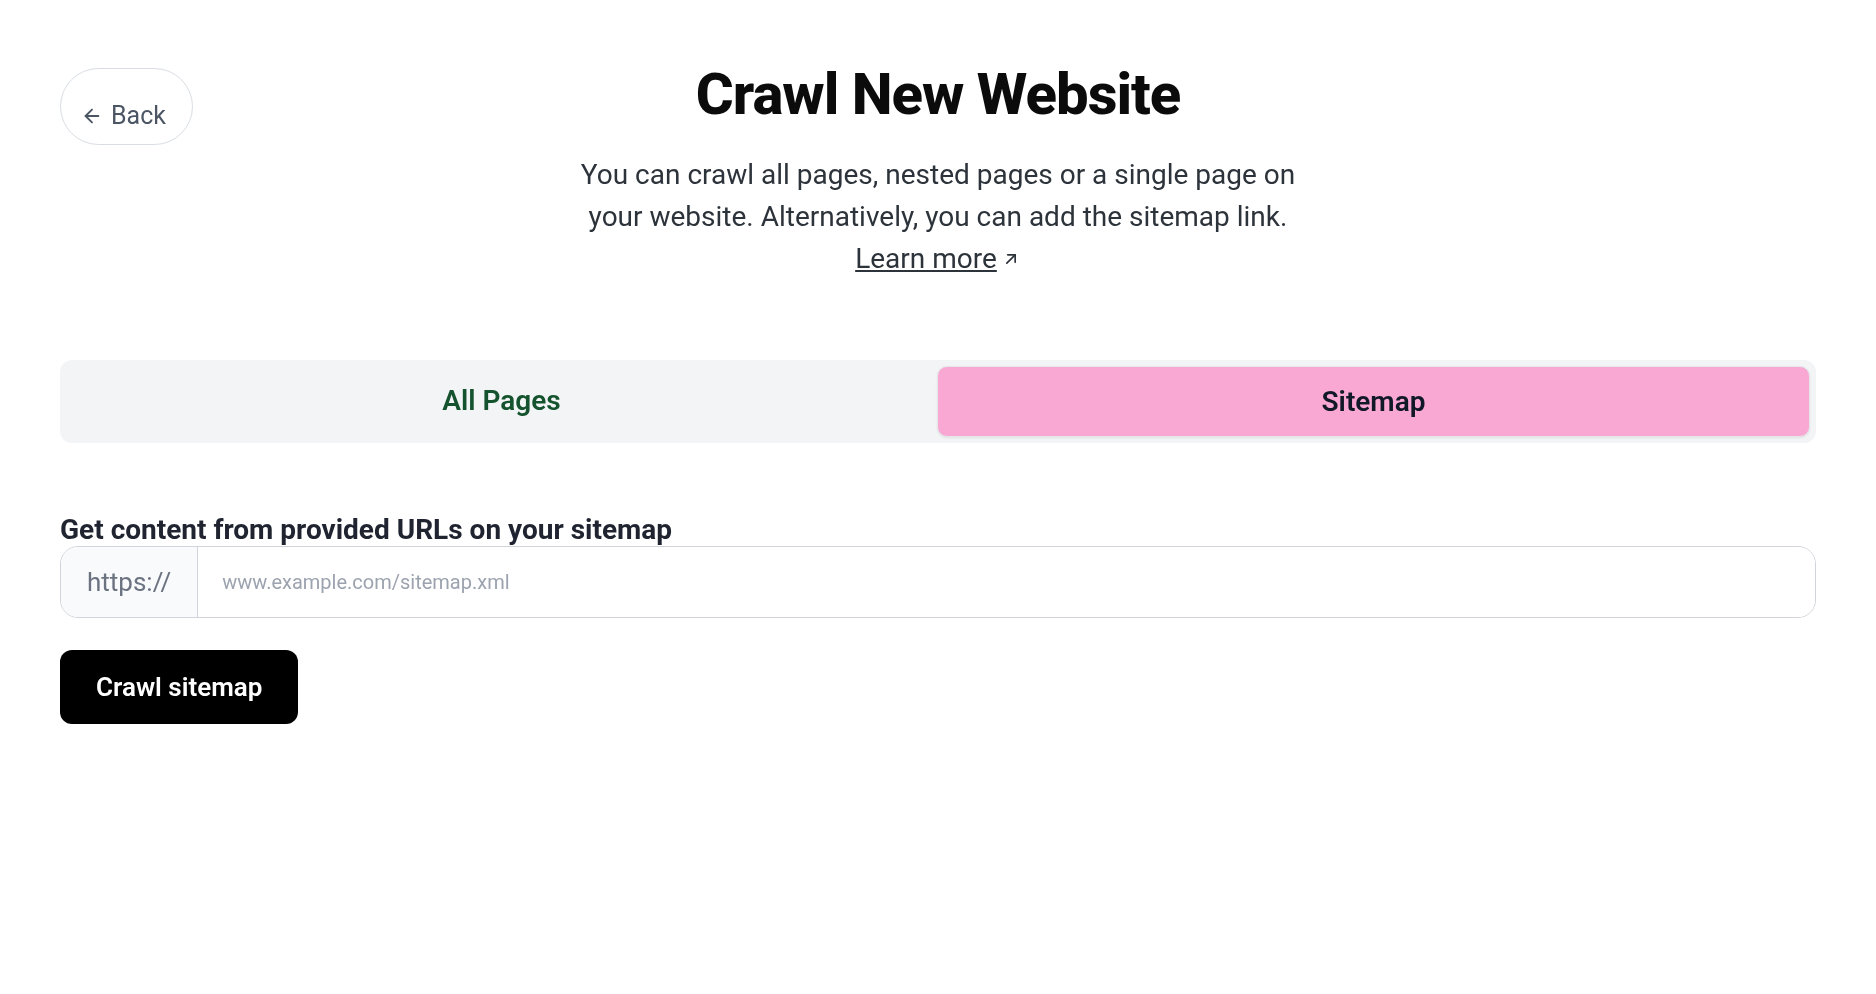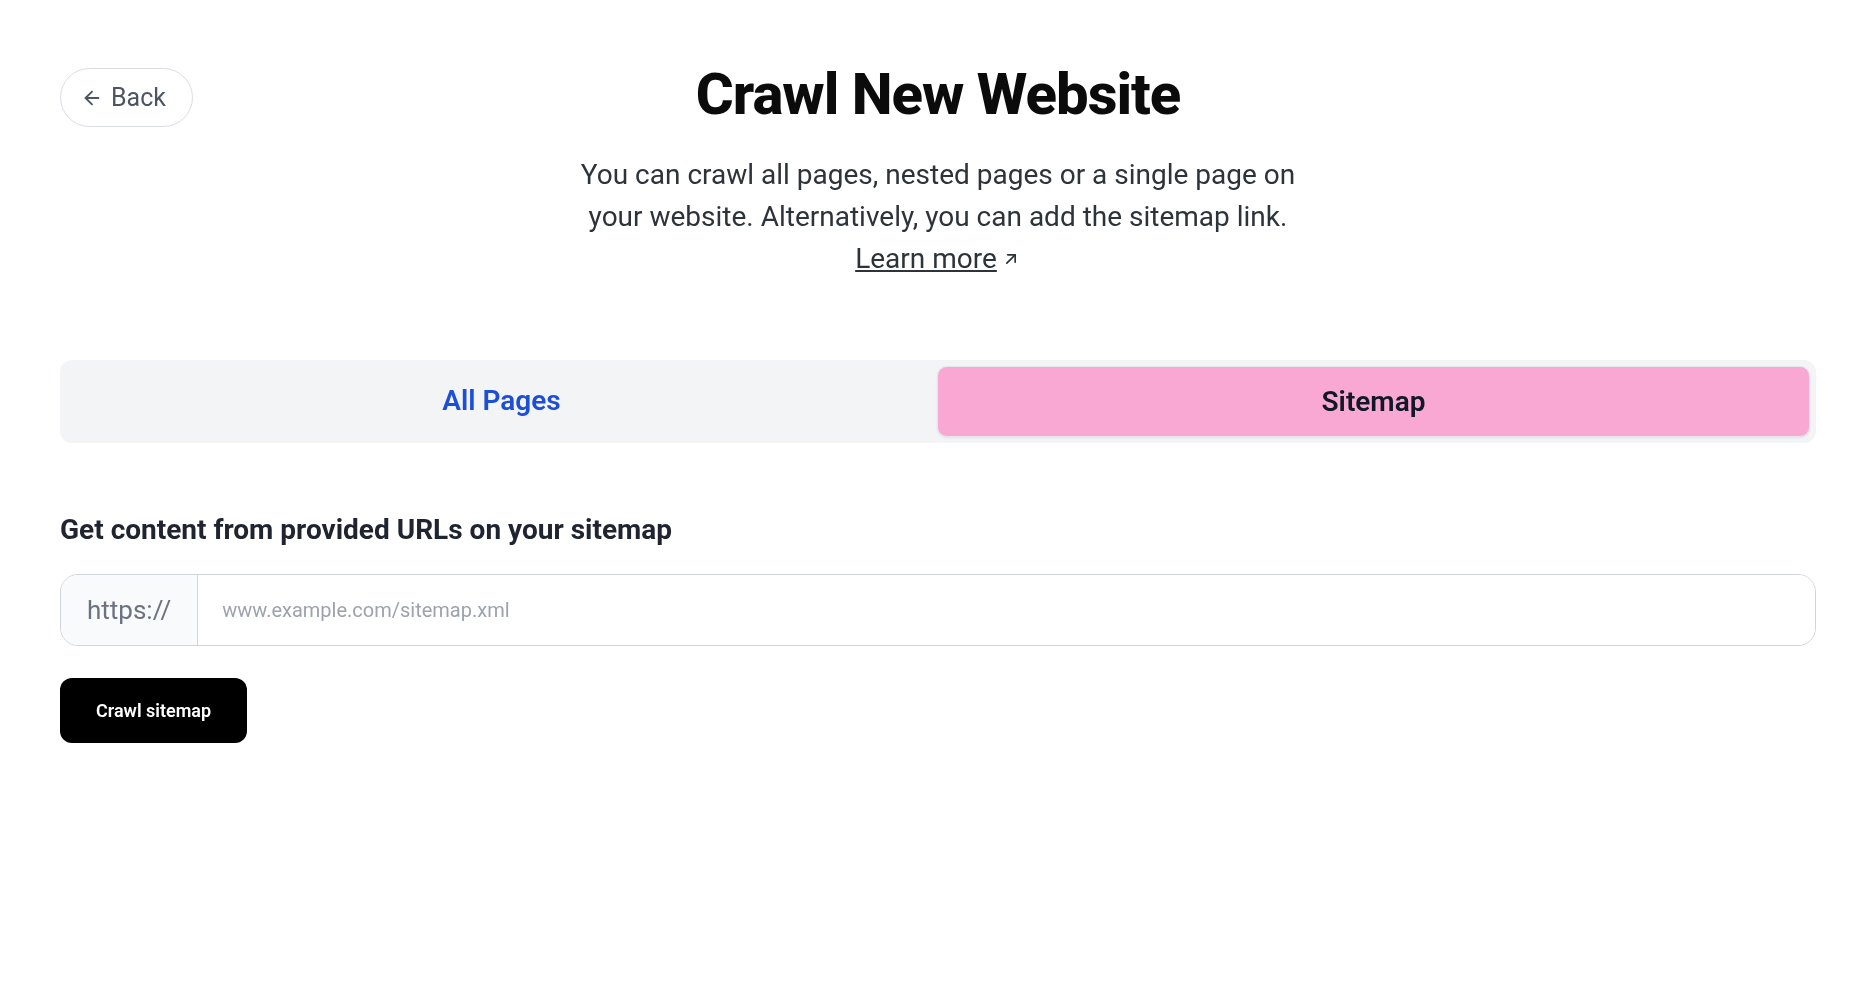--- a/index.html
+++ b/index.html
@@ -15,21 +15,21 @@
       position: relative;
       width: 100%;
     }
     .back-button {
       position: absolute;
       top: 8px;
       left: 0;
       display: inline-flex;
       align-items: center;
       gap: 8px;
-      padding: 14px 26px 14px 20px;
+      padding: 32px 26px 14px 20px;
       border: 1px solid #d9dde3;
       border-radius: 999px;
       background: #ffffff;
       font-size: 25px;
       color: #4b5563;
       cursor: pointer;
       font-family: inherit;
     }
     .back-button svg {
       width: 22px;
@@ -75,33 +75,32 @@
       margin-bottom: 70px;
     }
     .tab {
       flex: 1;
       text-align: center;
       padding: 18px 0;
       font-size: 28px;
       font-weight: 600;
       border-radius: 10px;
       cursor: pointer;
-      color: #1d4ed8;
+      color: #14532d;
     }
     .tab.active {
       background: #f9a8d4;
       color: #111827;
       box-shadow: 0 1px 2px rgba(0,0,0,0.08);
       border: 1px solid #e5e7eb;
     }
     .form-label {
       font-size: 28px;
       font-weight: 700;
       color: #1f2430;
-      margin-bottom: 28px;
       display: block;
     }
     .input-group {
       display: flex;
       width: 100%;
       border: 1px solid #d1d5db;
       border-radius: 18px;
       overflow: hidden;
       margin-bottom: 32px;
     }
@@ -125,21 +124,21 @@
     }
     .input-field::placeholder {
       color: #9ca3af;
     }
     .submit-button {
       background: #000000;
       color: #ffffff;
       border: none;
       border-radius: 12px;
       padding: 22px 36px;
-      font-size: 18px;
+      font-size: 26px;
       font-weight: 600;
       cursor: pointer;
       font-family: inherit;
     }
   </style>
 </head>
 <body>
 
 <div class="container">
 

